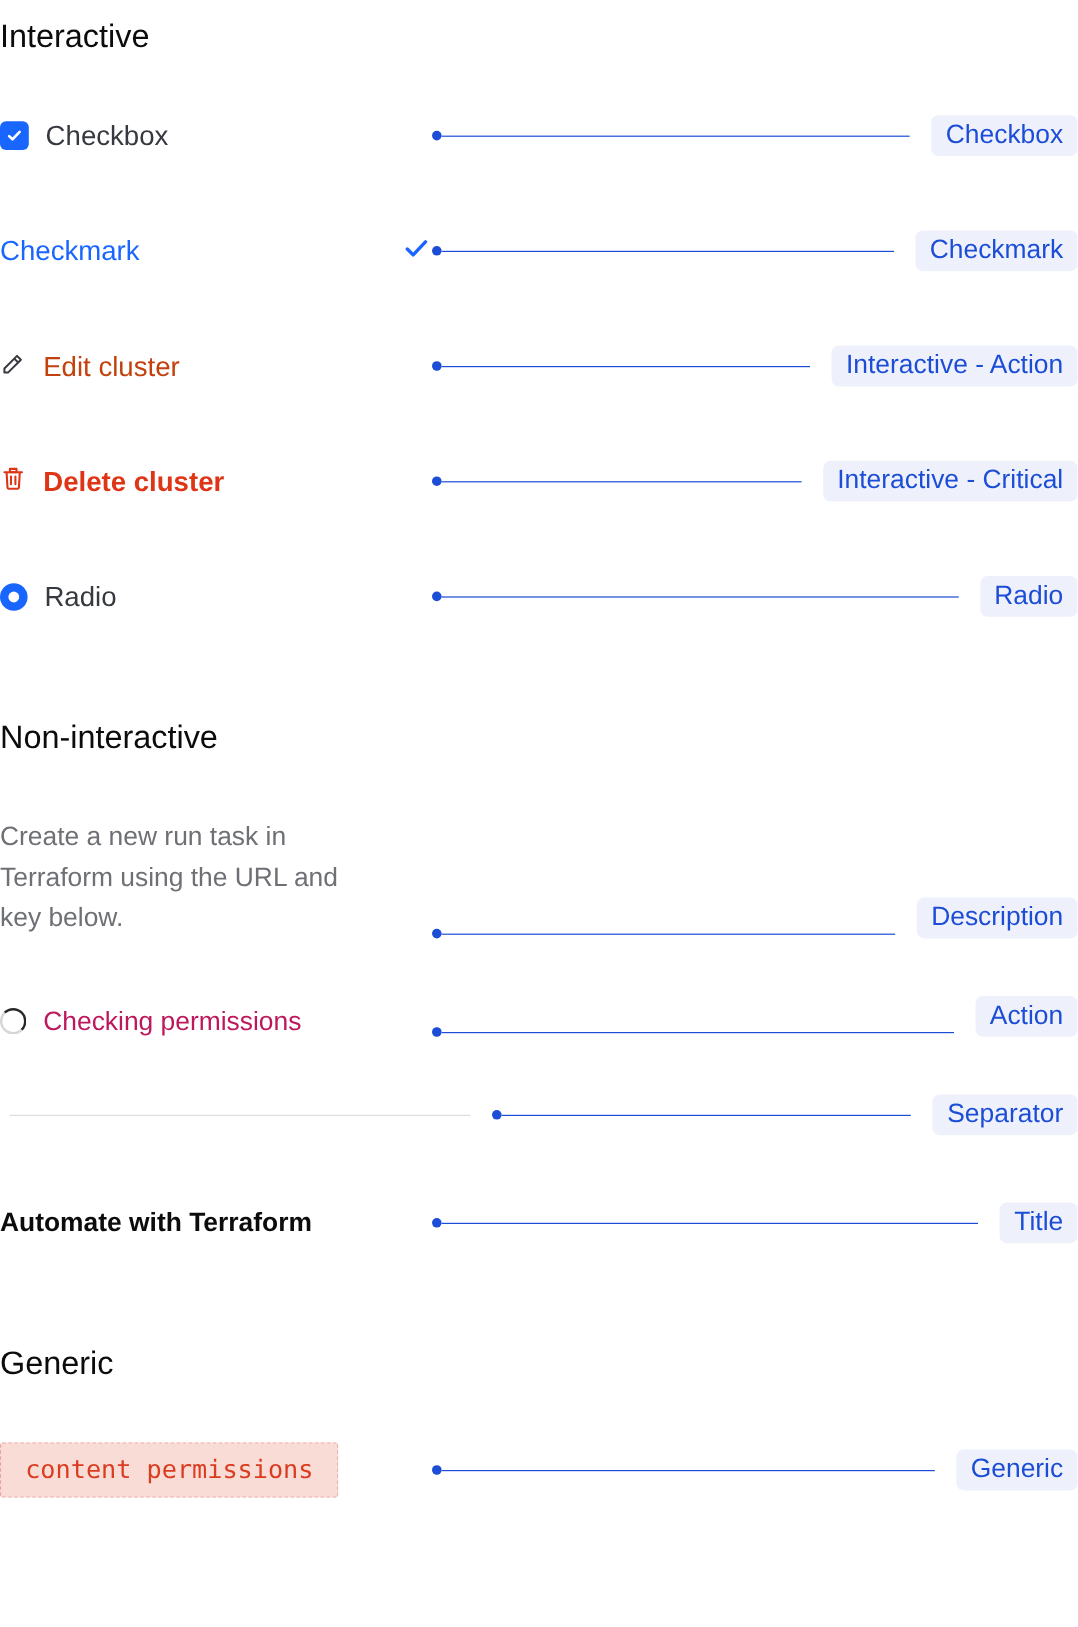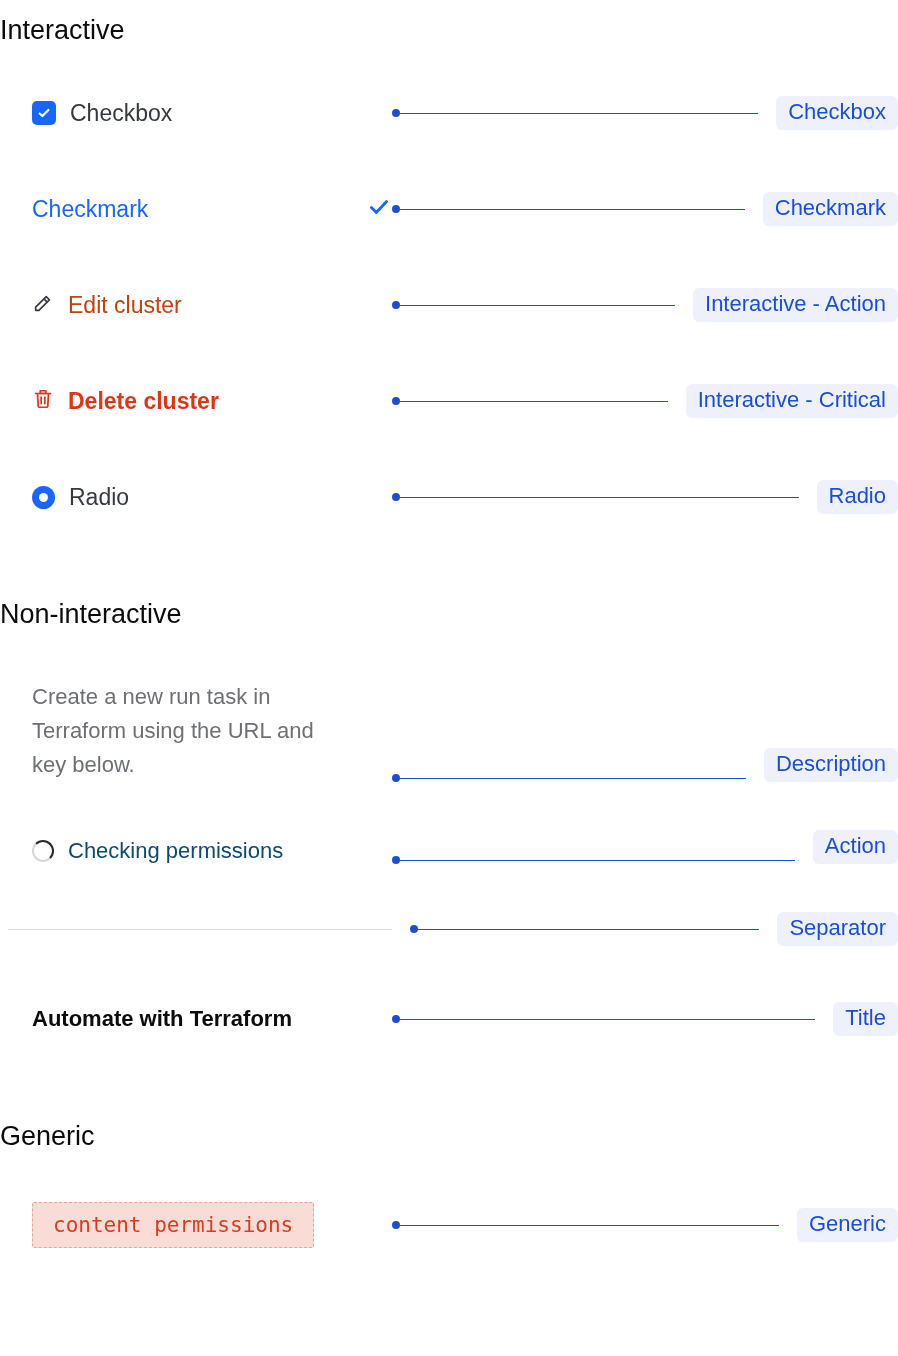--- a/index.html
+++ b/index.html
@@ -15,21 +15,20 @@
     font-size: 27px;
     font-weight: 400;
     color: #0c0c0d;
     margin: 0 0 50px 0;
     padding: 15px 0 0 0;
   }
   .row {
     display: flex;
     align-items: center;
     margin-bottom: 62px;
-    padding-left: 32px;
   }
   .row.tighter { margin-bottom: 48px; align-items: flex-end; }
   .left {
     width: 360px;
     display: flex;
     align-items: center;
     gap: 14px;
   }
   .connector {
     flex: 1;
@@ -114,21 +113,21 @@
     width: 22px;
     height: 22px;
     border: 2px solid #d6d6d8;
     border-top: 2px solid #28282a;
     border-right: 2px solid #28282a;
     border-radius: 50%;
     flex-shrink: 0;
   }
   .loading-label {
     font-size: 22px;
-    color: #0c4a6e;
+    color: #be185d;
   }
   .separator-line {
     height: 1px;
     background: #dcdde1;
     width: 100%;
   }
   .title-bold {
     font-size: 22px;
     font-weight: 700;
     color: #0c0c0d;

